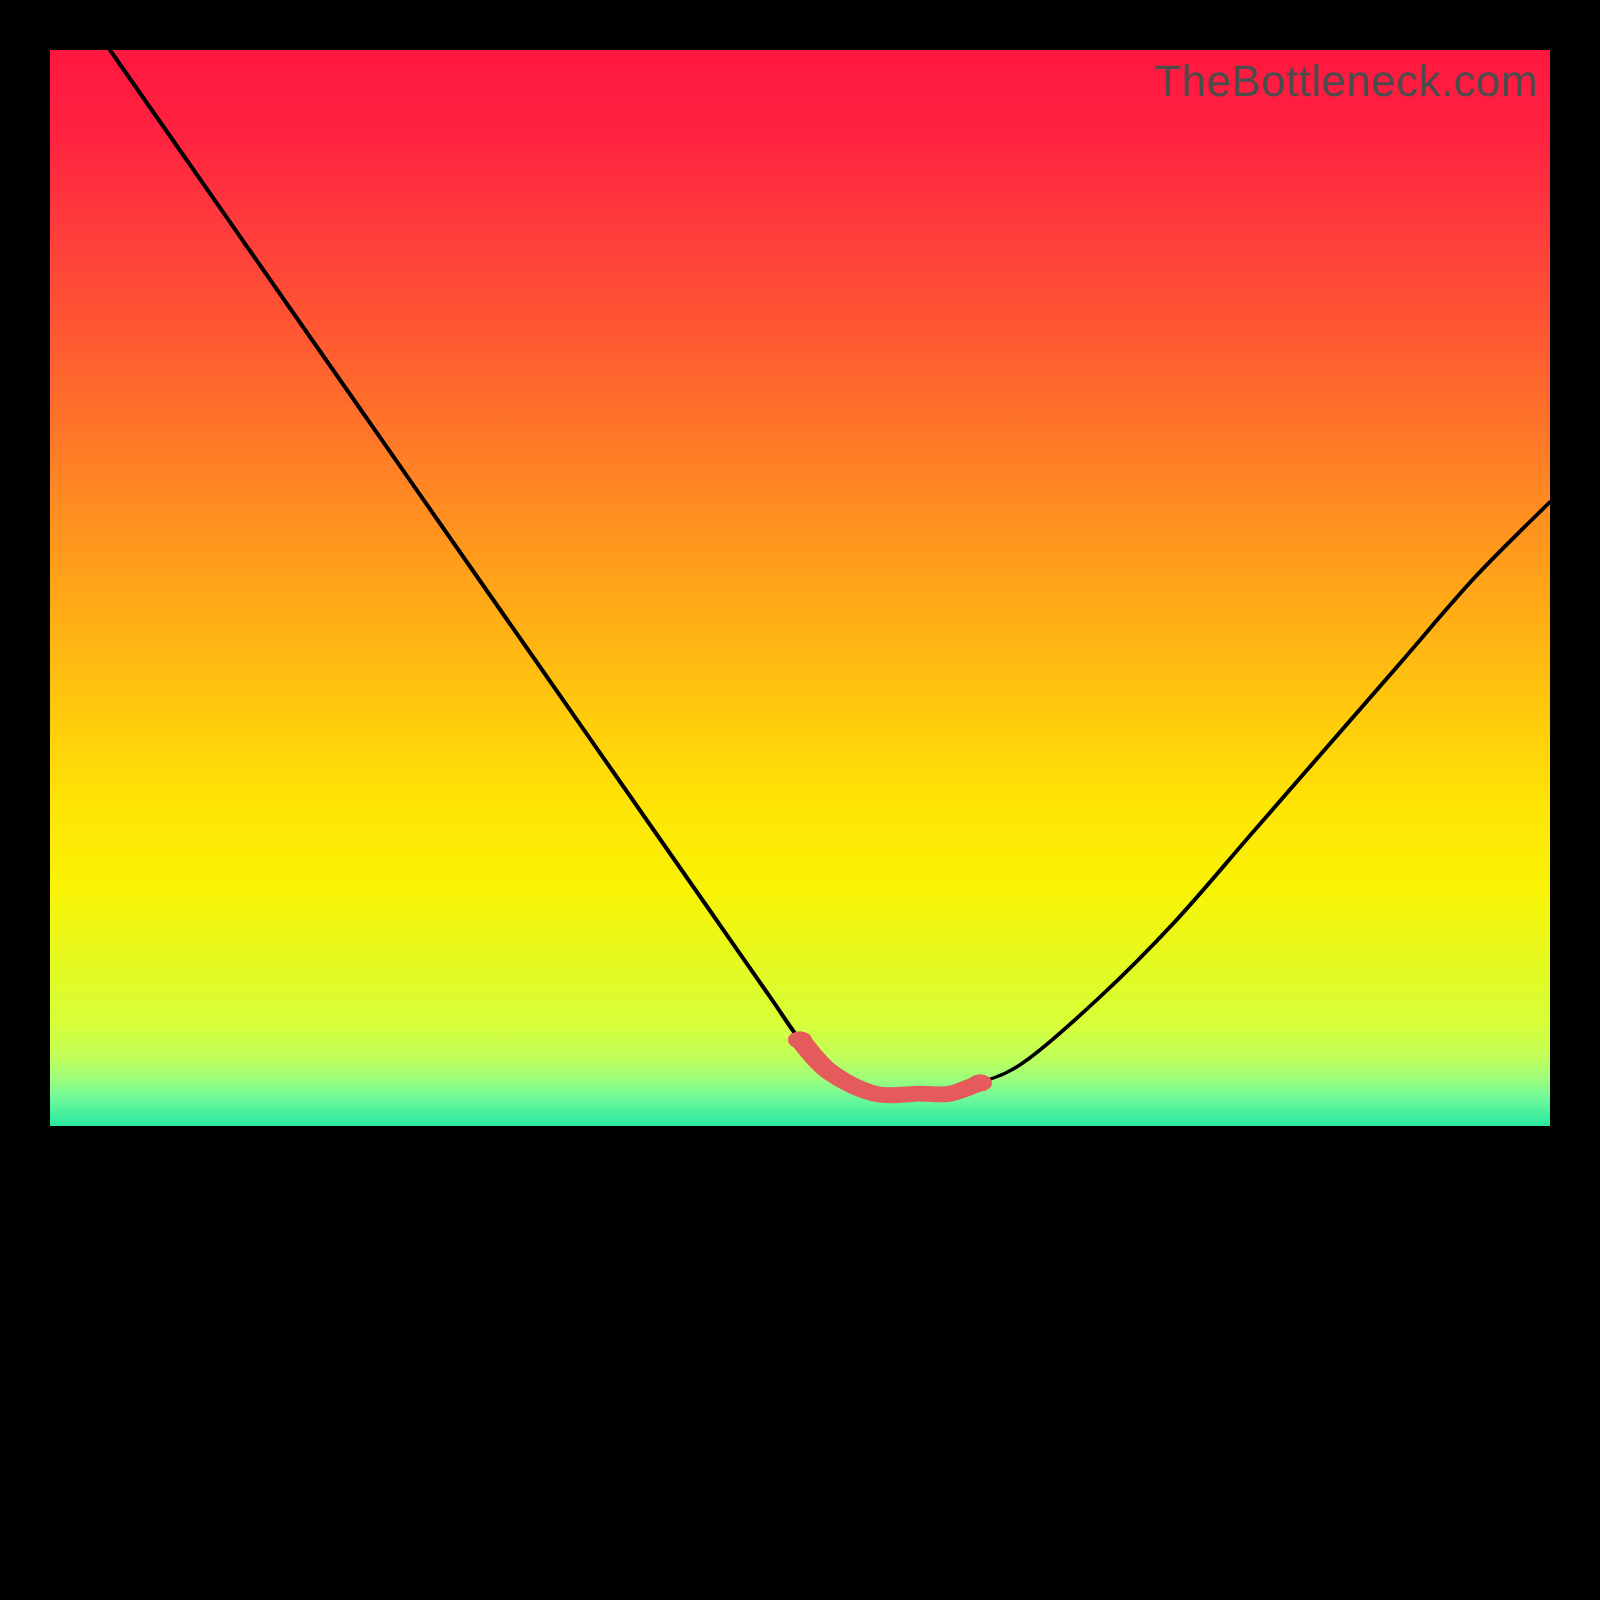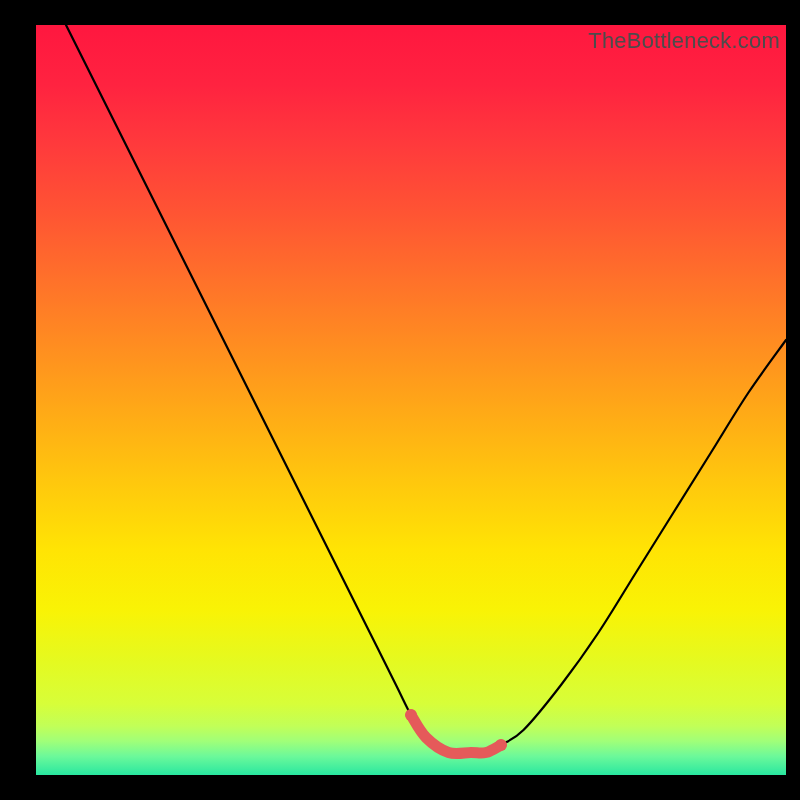--- a/index.html
+++ b/index.html
@@ -12,24 +12,24 @@
     font-family: Arial, Helvetica, sans-serif;
   }
   .frame {
     position: relative;
     width: 800px;
     height: 800px;
     background: #000;
   }
   .plot-area {
     position: absolute;
-    left: 36px;
+    left: 25px;
     top: 25px;
     width: 750px;
-    height: 750px;
+    height: 538px;
     overflow: hidden;
   }
   .gradient-bg {
     position: absolute;
     left: 0;
     top: 0;
     width: 100%;
     height: 100%;
   }
   .watermark {

